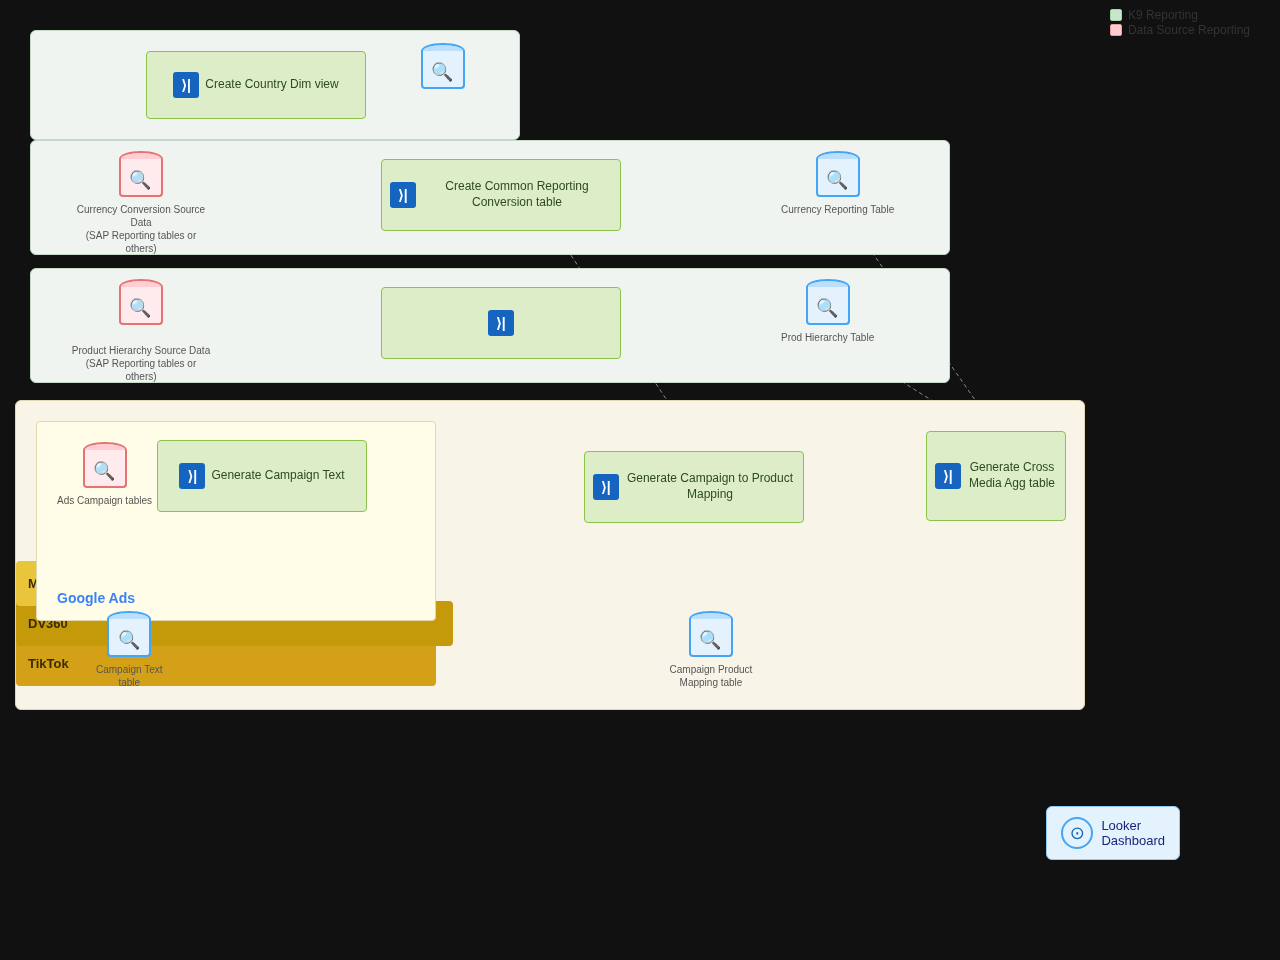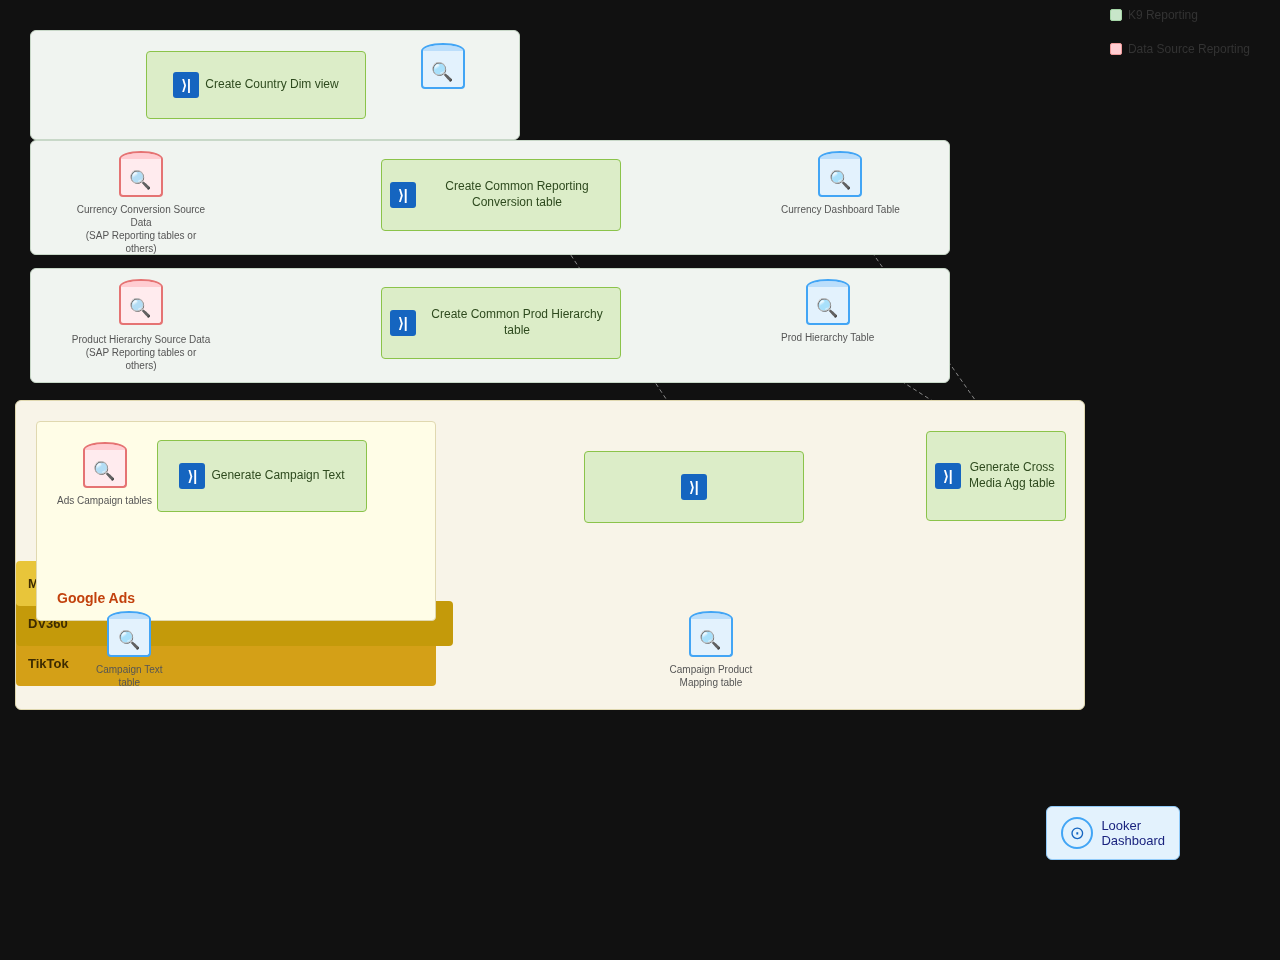--- a/index.html
+++ b/index.html
@@ -18,21 +18,21 @@
       height: 960px;
       background: #111;
     }
     
     .legend-area {
       position: absolute;
       top: 8px;
       right: 30px;
       display: flex;
       flex-direction: column;
-      gap: 20px;
+      gap: 1px;
     }
     .legend-item {
       display: flex;
       align-items: center;
       gap: 6px;
       font-size: 12px;
       color: #333;
     }
     .legend-dot-green {
       width: 12px; height: 12px;
@@ -292,41 +292,40 @@
     </div>
 
     <div class="db-icon" style="top:10px; left:750px;">
       <div class="db-cylinder db-blue">
         <div class="top-ellipse"></div>
         <div class="top-ellipse-fill"></div>
         <div class="body">
           <span class="db-mag">🔍</span>
         </div>
       </div>
-      <div class="text-small" style="margin-top:2px;">Currency Dashboard Table</div>
+      <div class="text-small" style="margin-top:2px;">Currency Reporting Table</div>
     </div>
   </div>
 
   <div class="section" style="top:268px; left:30px; width:920px; height:115px; background:#f0f4f0;">
 
     <div class="db-icon" style="top:10px; left:40px;">
       <div class="db-cylinder db-pink">
         <div class="top-ellipse"></div>
         <div class="top-ellipse-fill"></div>
         <div class="body">
           <span class="db-mag">🔍</span>
         </div>
       </div>
-      <div class="text-small" style="width:140px; margin-top:4px;">Product Hierarchy Source Data<br>(SAP Reporting tables or others)</div>
+      <div class="text-small" style="width:140px; margin-top:15px;">Product Hierarchy Source Data<br>(SAP Reporting tables or others)</div>
     </div>
 
     <div class="node-box" style="top:18px; left:350px; width:240px; height:72px;">
       <div class="node-inner">
         <div class="fivetran-icon">⟩|</div>
-        <span class="node-label">Create Common Prod Hierarchy table</span>
       </div>
     </div>
 
     <div class="db-icon" style="top:10px; left:750px;">
       <div class="db-cylinder db-blue">
         <div class="top-ellipse"></div>
         <div class="top-ellipse-fill"></div>
         <div class="body">
           <span class="db-mag">🔍</span>
         </div>
@@ -362,37 +361,38 @@
         <div class="text-small" style="margin-top:2px;">Ads Campaign tables</div>
       </div>
 
       <div class="node-box" style="top:18px; left:120px; width:210px; height:72px;">
         <div class="node-inner">
           <div class="fivetran-icon">⟩|</div>
           <span class="node-label">Generate Campaign Text</span>
         </div>
       </div>
 
-      <div style="position:absolute; bottom:14px; left:20px; font-weight:bold; font-size:14px; color:#c2410c;">Google Ads</div>
+      <div style="position:absolute; bottom:14px; left:20px; font-weight:bold; font-size:14px; color:#3b82f6;">Google Ads</div>
     </div>
 
     <div class="db-icon" style="top:210px; left:80px;">
       <div class="db-cylinder db-blue">
         <div class="top-ellipse"></div>
         <div class="top-ellipse-fill"></div>
         <div class="body">
           <span class="db-mag">🔍</span>
         </div>
       </div>
       <div class="text-small" style="margin-top:2px;">Campaign Text<br>table</div>
     </div>
 
     <div class="node-box" style="top:50px; left:568px; width:220px; height:72px;">
       <div class="node-inner">
         <div class="fivetran-icon">⟩|</div>
+        <span class="node-label">Generate Campaign to Product Mapping</span>
       </div>
     </div>
 
     <div class="db-icon" style="top:210px; left:650px;">
       <div class="db-cylinder db-blue">
         <div class="top-ellipse"></div>
         <div class="top-ellipse-fill"></div>
         <div class="body">
           <span class="db-mag">🔍</span>
         </div>

